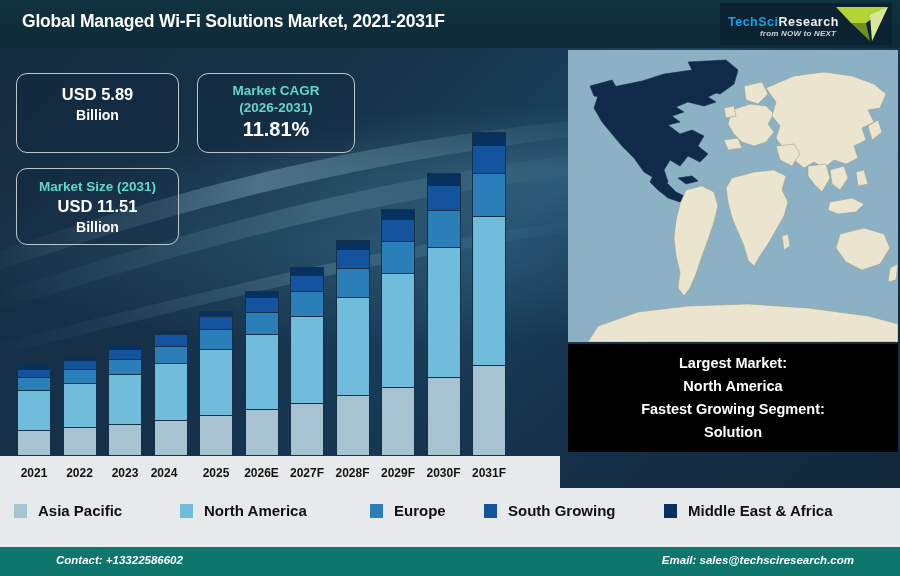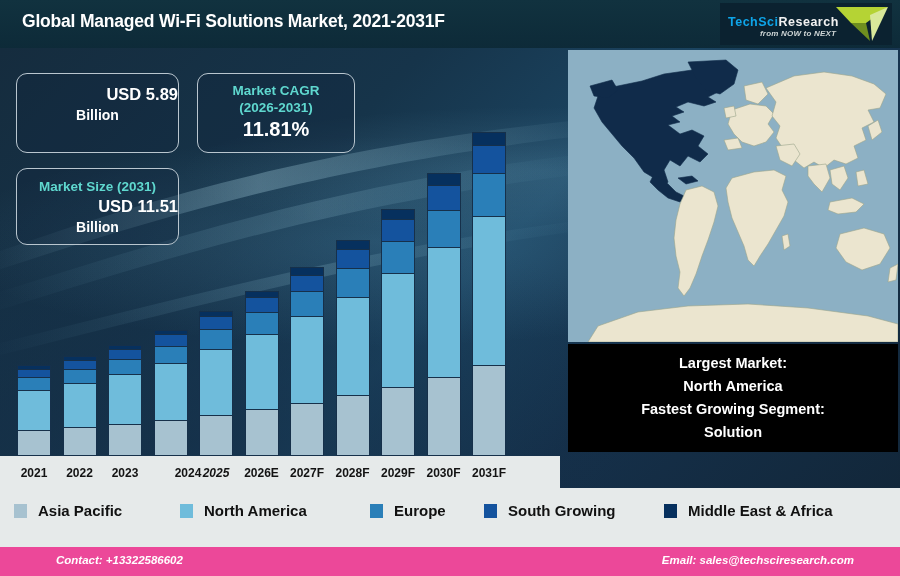--- a/index.html
+++ b/index.html
@@ -55,21 +55,21 @@
   
   .card{
     position:absolute;
     border:1px solid #b9c6cf;
     border-radius:11px;
     background:rgba(16,38,58,0.30);
     text-align:center;
     box-sizing:border-box;
   }
   .card-title{color:#5fd8cf;font-weight:bold;font-size:13.5px;line-height:17px;}
-  .card-val{color:#ffffff;font-weight:bold;font-size:16.5px;line-height:22px;text-align:right;}
+  .card-val{color:#ffffff;font-weight:bold;font-size:16.5px;line-height:22px;}
   .card-val2{color:#ffffff;font-weight:bold;font-size:14px;line-height:20px;}
   .card-big{color:#ffffff;font-weight:bold;font-size:20px;line-height:26px;}
 
   #card-size-2025{left:16px;top:73px;width:163px;height:80px;padding-top:9px;}
   #card-cagr{left:197px;top:73px;width:158px;height:80px;padding-top:8px;}
   #card-size-2031{left:16px;top:168px;width:163px;height:77px;padding-top:9px;}
 
   
   #chart{
     position:absolute;left:0;top:48px;width:560px;height:440px;
@@ -105,21 +105,21 @@
     position:absolute;left:0;top:488px;width:900px;height:45px;
     background:#e6eaea;display:flex;align-items:center;
   }
   .leg{display:flex;align-items:center;text-align:right;}
   .leg-sw{width:13px;height:14px;margin-right:11px;flex:none;}
   .leg-lb{font-size:15px;font-weight:bold;color:#111111;white-space:nowrap;}
 
   
   #footer{
     position:absolute;left:0;top:547px;width:900px;height:29px;
-    background:#ec4899;
+    background:#0f766e;
   }
   .foot-txt{
     position:absolute;top:7px;font-size:11.5px;font-style:italic;
     font-weight:bold;color:#ffffff;
   }
   #foot-contact{left:56px;}
   #foot-email{right:46px;}
 </style>
 </head>
 <body>
@@ -255,22 +255,22 @@
           <div class="seg" style="height: 42.6021px; background: rgb(42, 127, 184);"></div>
           <div class="seg" style="height: 149.388px; background: rgb(111, 188, 219);"></div>
           <div class="seg" style="height: 90.8097px; background: rgb(167, 194, 208);"></div>
         </div>
       </div>
     <div id="xaxis-strip"></div>
     <div id="labels-layer">
         <div class="xlab" style="left: 8px;">2021</div>
         <div class="xlab" style="left: 53.5px;">2022</div>
         <div class="xlab" style="left: 99px;">2023</div>
-        <div class="xlab" style="left: 162px;">2024</div>
-        <div class="xlab" style="left: 190px; font-style: italic;">2025</div>
+        <div class="xlab" style="left: 138px;">2024</div>
+        <div class="xlab" style="left: 190px;">2025</div>
         <div class="xlab" style="left: 235.5px;">2026E</div>
         <div class="xlab" style="left: 281px;">2027F</div>
         <div class="xlab" style="left: 326.5px;">2028F</div>
         <div class="xlab" style="left: 372px;">2029F</div>
         <div class="xlab" style="left: 417.5px;">2030F</div>
         <div class="xlab" style="left: 463px;">2031F</div>
       </div>
   </div>
 
   <div id="map">

